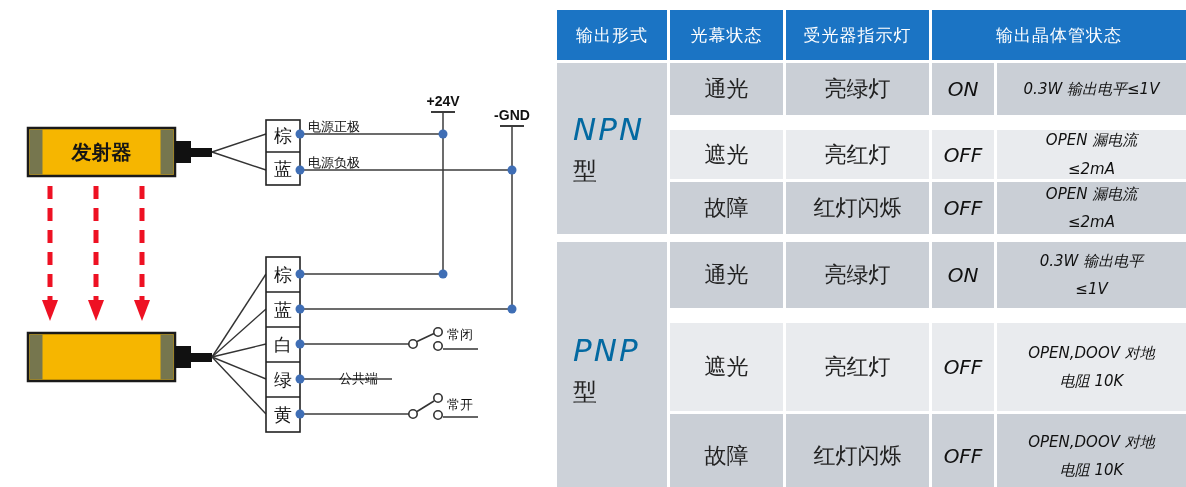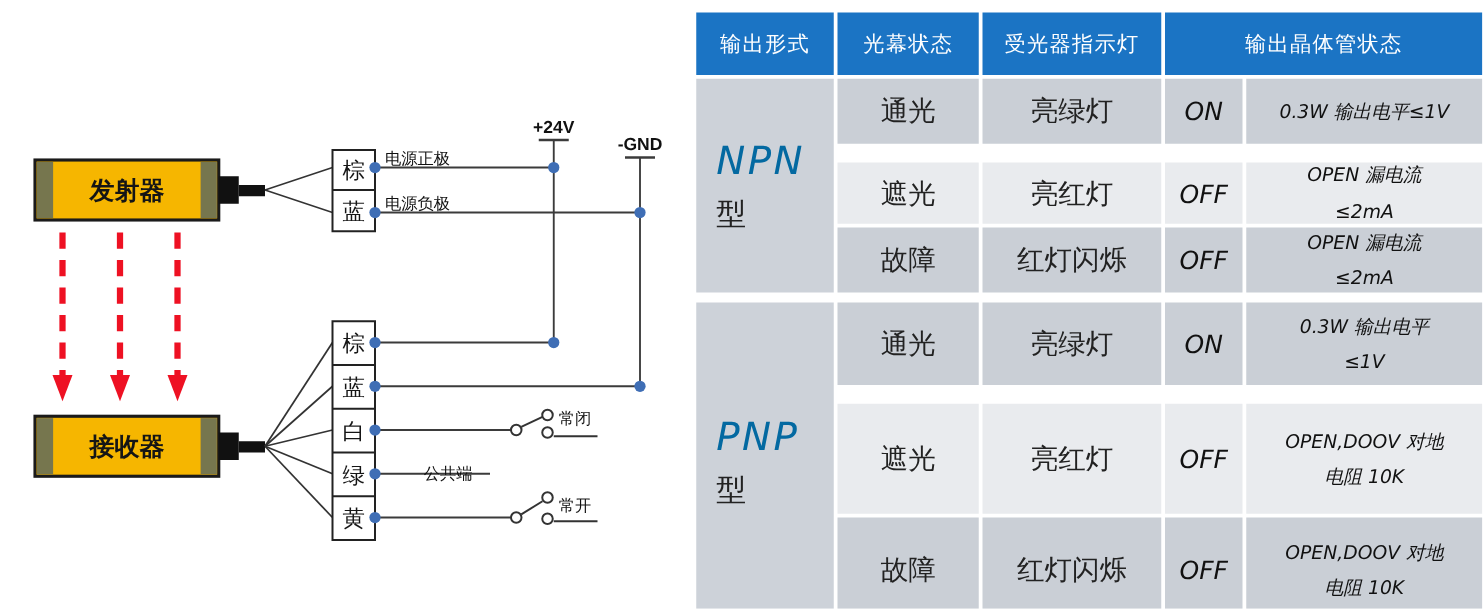--- a/index.html
+++ b/index.html
@@ -147,21 +147,20 @@
         <circle cx="300" cy="309" r="4.5"></circle>
       <circle cx="300" cy="344" r="4.5"></circle>
         <circle cx="300" cy="379" r="4.5"></circle>
       <circle cx="300" cy="414" r="4.5"></circle>
       <circle cx="443" cy="274" r="4.5"></circle>
         <circle cx="512" cy="309" r="4.5"></circle>
     </g>
   </svg>
 
   <div class="lbl box-lbl" style="left:28px;top:128px;width:147px;height:48px;">发射器</div>
-  <div class="lbl box-lbl" style="left:28px;top:333px;width:147px;height:48px;">接收器</div>
 
   <div class="lbl cell-lbl" style="left:266px;top:120px;width:34px;height:32px;">棕</div>
   <div class="lbl cell-lbl" style="left:266px;top:152px;width:34px;height:33px;">蓝</div>
 
   <div class="lbl sm" style="left:308px;top:118px;">电源正极</div>
   <div class="lbl sm" style="left:308px;top:154px;">电源负极</div>
 
   <div class="lbl term" style="left:421px;top:93px;">+24V</div>
   <div class="lbl term" style="left:490px;top:107px;">-GND</div>
 

